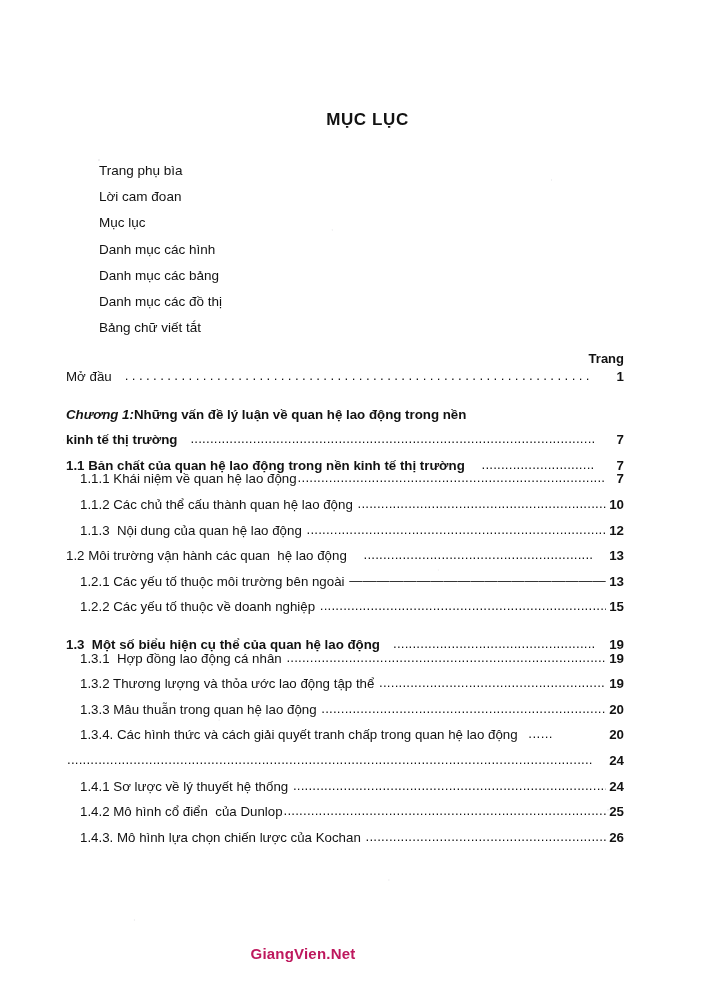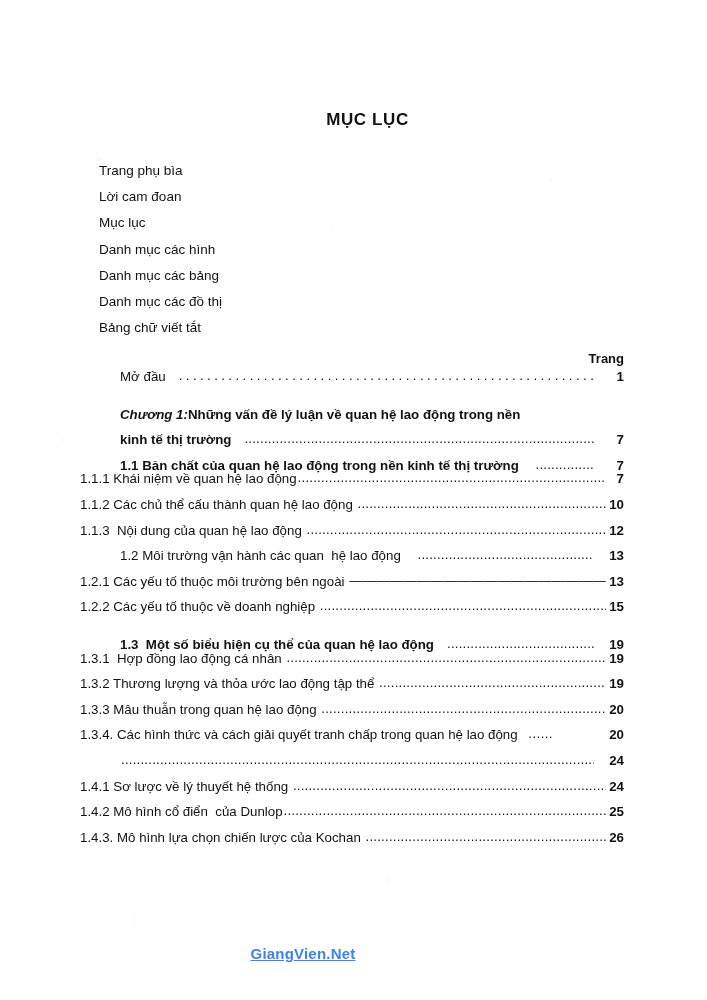--- a/index.html
+++ b/index.html
@@ -110,21 +110,21 @@
   }
 
   .toc-row .pageno {
     flex: 0 0 auto;
     min-width: 17px;
     text-align: right;
     font-weight: bold;
   }
 
   
-  .lvl-1 { padding-left: 120px; gap: 12px; }
+  .lvl-1 { padding-left: 66px; gap: 12px; }
   .lvl-2 { padding-left: 80px; }
 
   
   .bold   { font-weight: bold; margin-top: 12px; }
   .chap-num { font-weight: bold; font-style: italic; }
 
   
   .leader.dots-tight { letter-spacing: 0.2px; }
   .leader.dots-wide  { letter-spacing: 3.4px; }
   .leader.dashes     { letter-spacing: 0.2px; }
@@ -132,23 +132,22 @@
 
   
   .watermark {
     position: absolute;
     top: 945px;
     left: 0;
     width: 606px;
     text-align: center;
     font-size: 15px;
     font-weight: bold;
-    color: #3b82f6;
+    color: #be185d;
     letter-spacing: 0.2px;
-    text-decoration: underline;
   }
 </style>
 </head>
 <body>
 
 <div class="page">
 
   <div class="scan-noise"></div>
 
   <div class="doc-title">MỤC LỤC</div>

